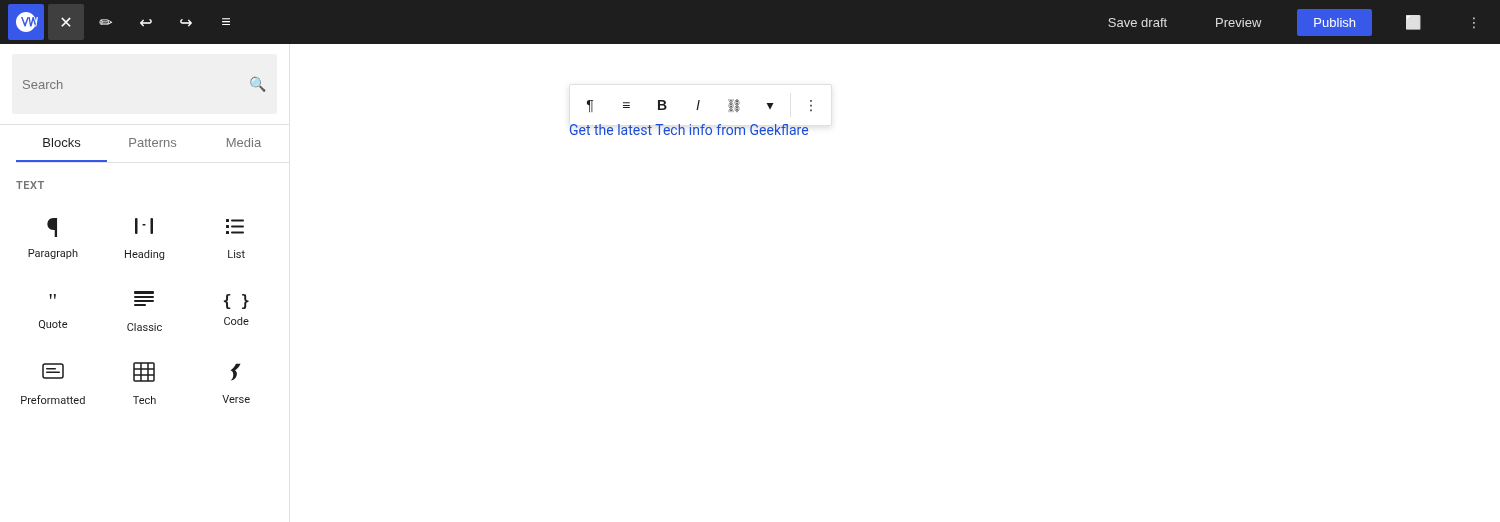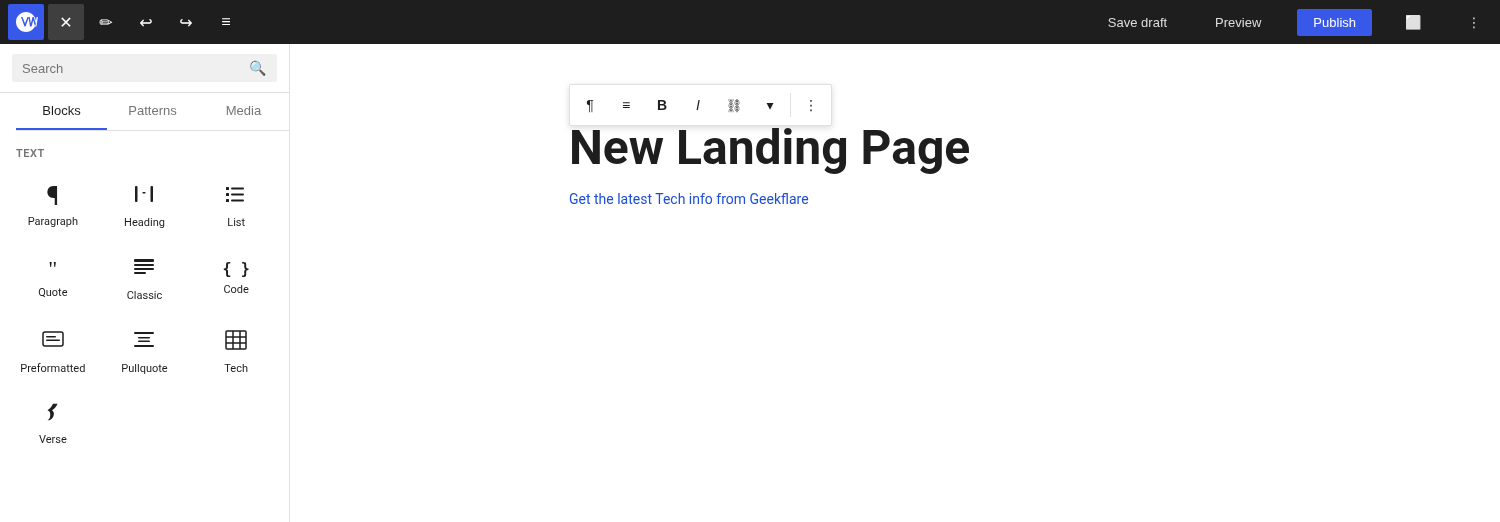--- a/index.html
+++ b/index.html
@@ -53,21 +53,21 @@
 
     
     .left-sidebar {
       width: 290px; border-right: 1px solid #e0e0e0; display: flex; flex-direction: column; flex-shrink: 0; background: #fff;
     }
     .search-bar {
       padding: 10px 12px; border-bottom: 1px solid #e0e0e0;
     }
     .search-input-wrapper {
       display: flex; align-items: center; background: #f0f0f0;
-      border-radius: 2px; padding: 6px 10px; gap: 8px;
+      border-radius: 2px; padding: 22px 10px; gap: 8px;
     }
     .search-input {
       border: none; background: none; outline: none; font-size: 13px; flex: 1; color: #1e1e1e;
     }
     .search-icon { color: #757575; font-size: 14px; }
 
     
     .sidebar-tabs {
       display: flex; border-bottom: 1px solid #e0e0e0; margin-left: 16px;
     }
@@ -248,31 +248,20 @@
           <span class="block-icon">
             <svg width="24" height="24" viewBox="0 0 24 24" fill="currentColor">
               <rect x="2" y="4" width="20" height="14" rx="2" fill="none" stroke="currentColor" stroke-width="1.5"></rect>
               <rect x="5" y="8" width="10" height="1.5" rx="0.75"></rect>
               <rect x="5" y="11.5" width="14" height="1.5" rx="0.75"></rect>
             </svg>
           </span>
           <span class="block-label">Preformatted</span>
         </div>
 
-        <div class="block-item">
-          <span class="block-icon">
-            <svg width="24" height="24" viewBox="0 0 24 24" fill="currentColor">
-              <rect x="2" y="4" width="20" height="2" rx="1"></rect>
-              <rect x="2" y="17" width="20" height="2" rx="1"></rect>
-              <rect x="6" y="9" width="12" height="1.5" rx="0.75"></rect>
-              <rect x="6" y="12.5" width="12" height="1.5" rx="0.75"></rect>
-            </svg>
-          </span>
-          <span class="block-label">Pullquote</span>
-        </div>
 
         <div class="block-item">
           <span class="block-icon">
             <svg width="24" height="24" viewBox="0 0 24 24" fill="none" stroke="currentColor" stroke-width="1.5">
               <rect x="2" y="3" width="20" height="18" rx="1"></rect>
               <line x1="2" y1="9" x2="22" y2="9"></line>
               <line x1="2" y1="15" x2="22" y2="15"></line>
               <line x1="9" y1="3" x2="9" y2="21"></line>
               <line x1="16" y1="3" x2="16" y2="21"></line>
             </svg>
@@ -316,21 +305,20 @@
         <button class="block-toolbar-btn">
           <span>▾</span>
         </button>
         <div class="block-toolbar-divider"></div>
         <button class="block-toolbar-btn">
           <span>⋮</span>
         </button>
       </div>
 
       
-      <h1 class="page-title">New Landing Page</h1>
 
       
       <p class="page-subtitle">Get the latest Tech info from Geekflare</p>
 
     </div>
   </div>
 
 </div>
 
 </body></html>

